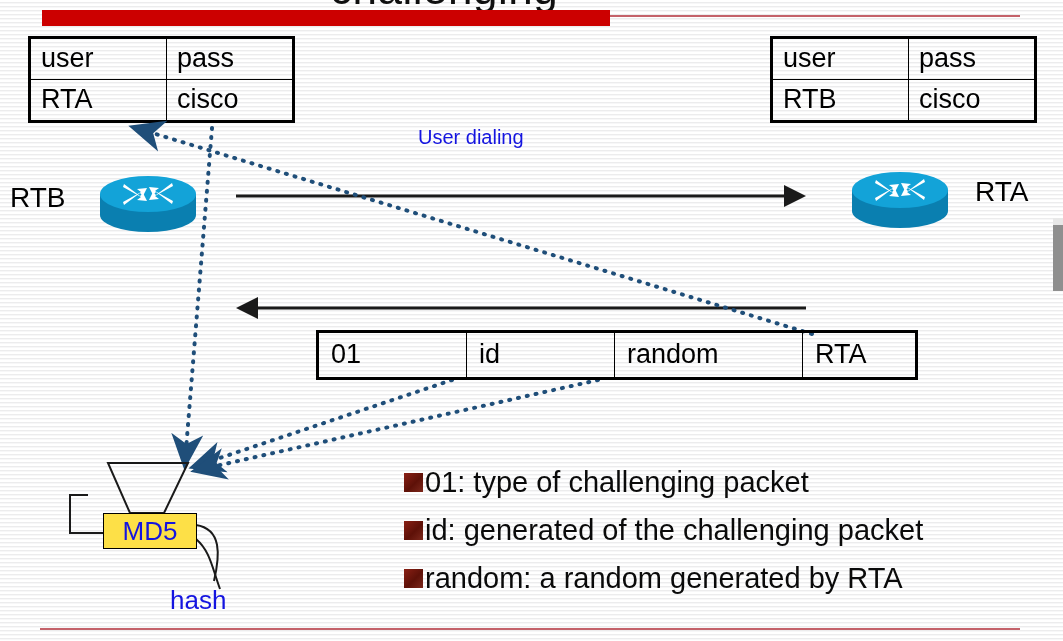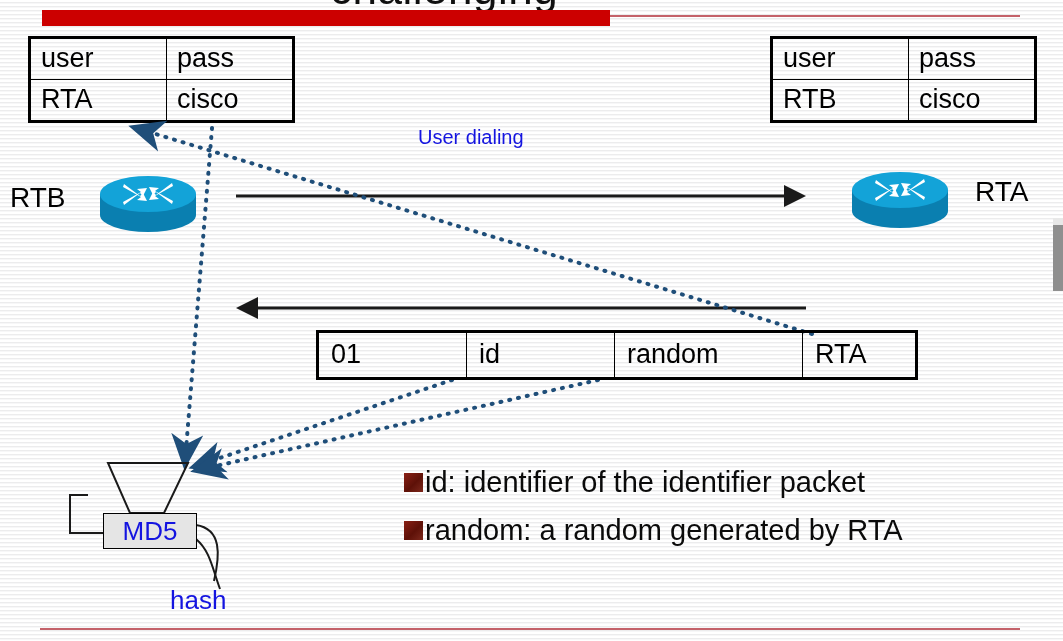--- a/index.html
+++ b/index.html
@@ -76,21 +76,21 @@
 
   
   #user-dialing{
     left:418px;top:126px;font-size:20px;color:#1414e0;white-space:nowrap;
   }
 
   
   #md5-group{left:60px;top:455px;width:260px;height:170px;}
   #md5-box{
     left:103px;top:513px;width:92px;height:34px;
-    border:1px solid #000;background:#e5e5e5;
+    border:1px solid #000;background:#fde047;
     color:#1414e0;font-size:26px;line-height:34px;text-align:center;
   }
   #hash-label{left:170px;top:585px;font-size:26px;color:#1414e0;}
 
   
   #bullets{left:404px;top:458px;width:660px;}
   .bullet-row{display:flex;align-items:center;height:48px;}
   .bullet-sq{
     width:19px;height:19px;flex:0 0 19px;margin-right:2px;
     background:linear-gradient(135deg,#8a2015 0%,#5e1108 55%,#7d281c 100%);
@@ -209,21 +209,25 @@
 
   <path d="M136 70 C162 74 160 100 154 126" fill="none" stroke="#1a1a1a" stroke-width="2"></path>
   <path d="M136 84 C150 96 152 112 160 134" fill="none" stroke="#1a1a1a" stroke-width="2"></path>
 </svg>
 <div class="abs" id="md5-box">MD5</div>
 <div class="abs" id="hash-label">hash</div>
 
 <div class="abs" id="bullets">
   <div class="bullet-row">
     <span class="bullet-sq"></span>
-    <span class="bullet-text">id: identifier of the identifier packet</span>
+    <span class="bullet-text">01: type of challenging packet</span>
+  </div>
+  <div class="bullet-row">
+    <span class="bullet-sq"></span>
+    <span class="bullet-text">id: generated of the challenging packet</span>
   </div>
   <div class="bullet-row">
     <span class="bullet-sq"></span>
     <span class="bullet-text">random: a random generated by RTA</span>
   </div>
 </div>
 
 <div class="abs" id="scroll-track"></div>
 <div class="abs" id="scroll-nub"></div>
 

